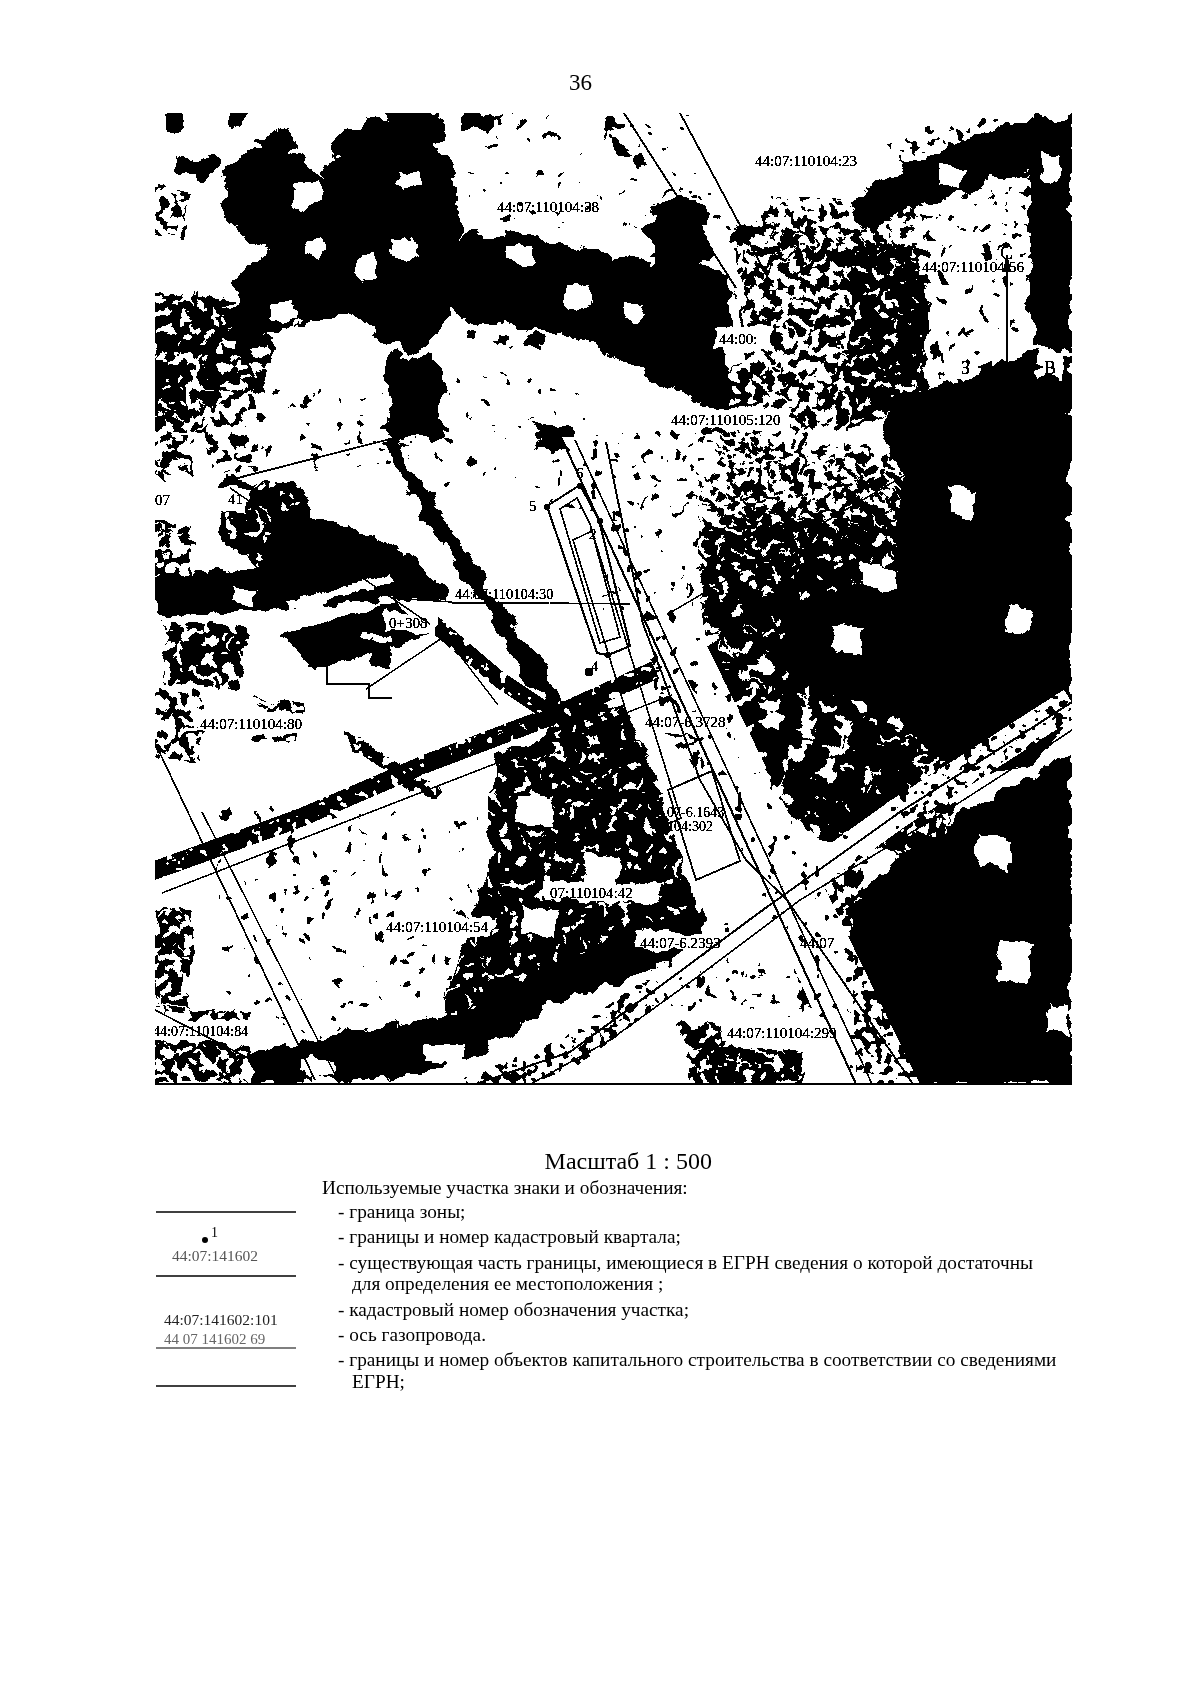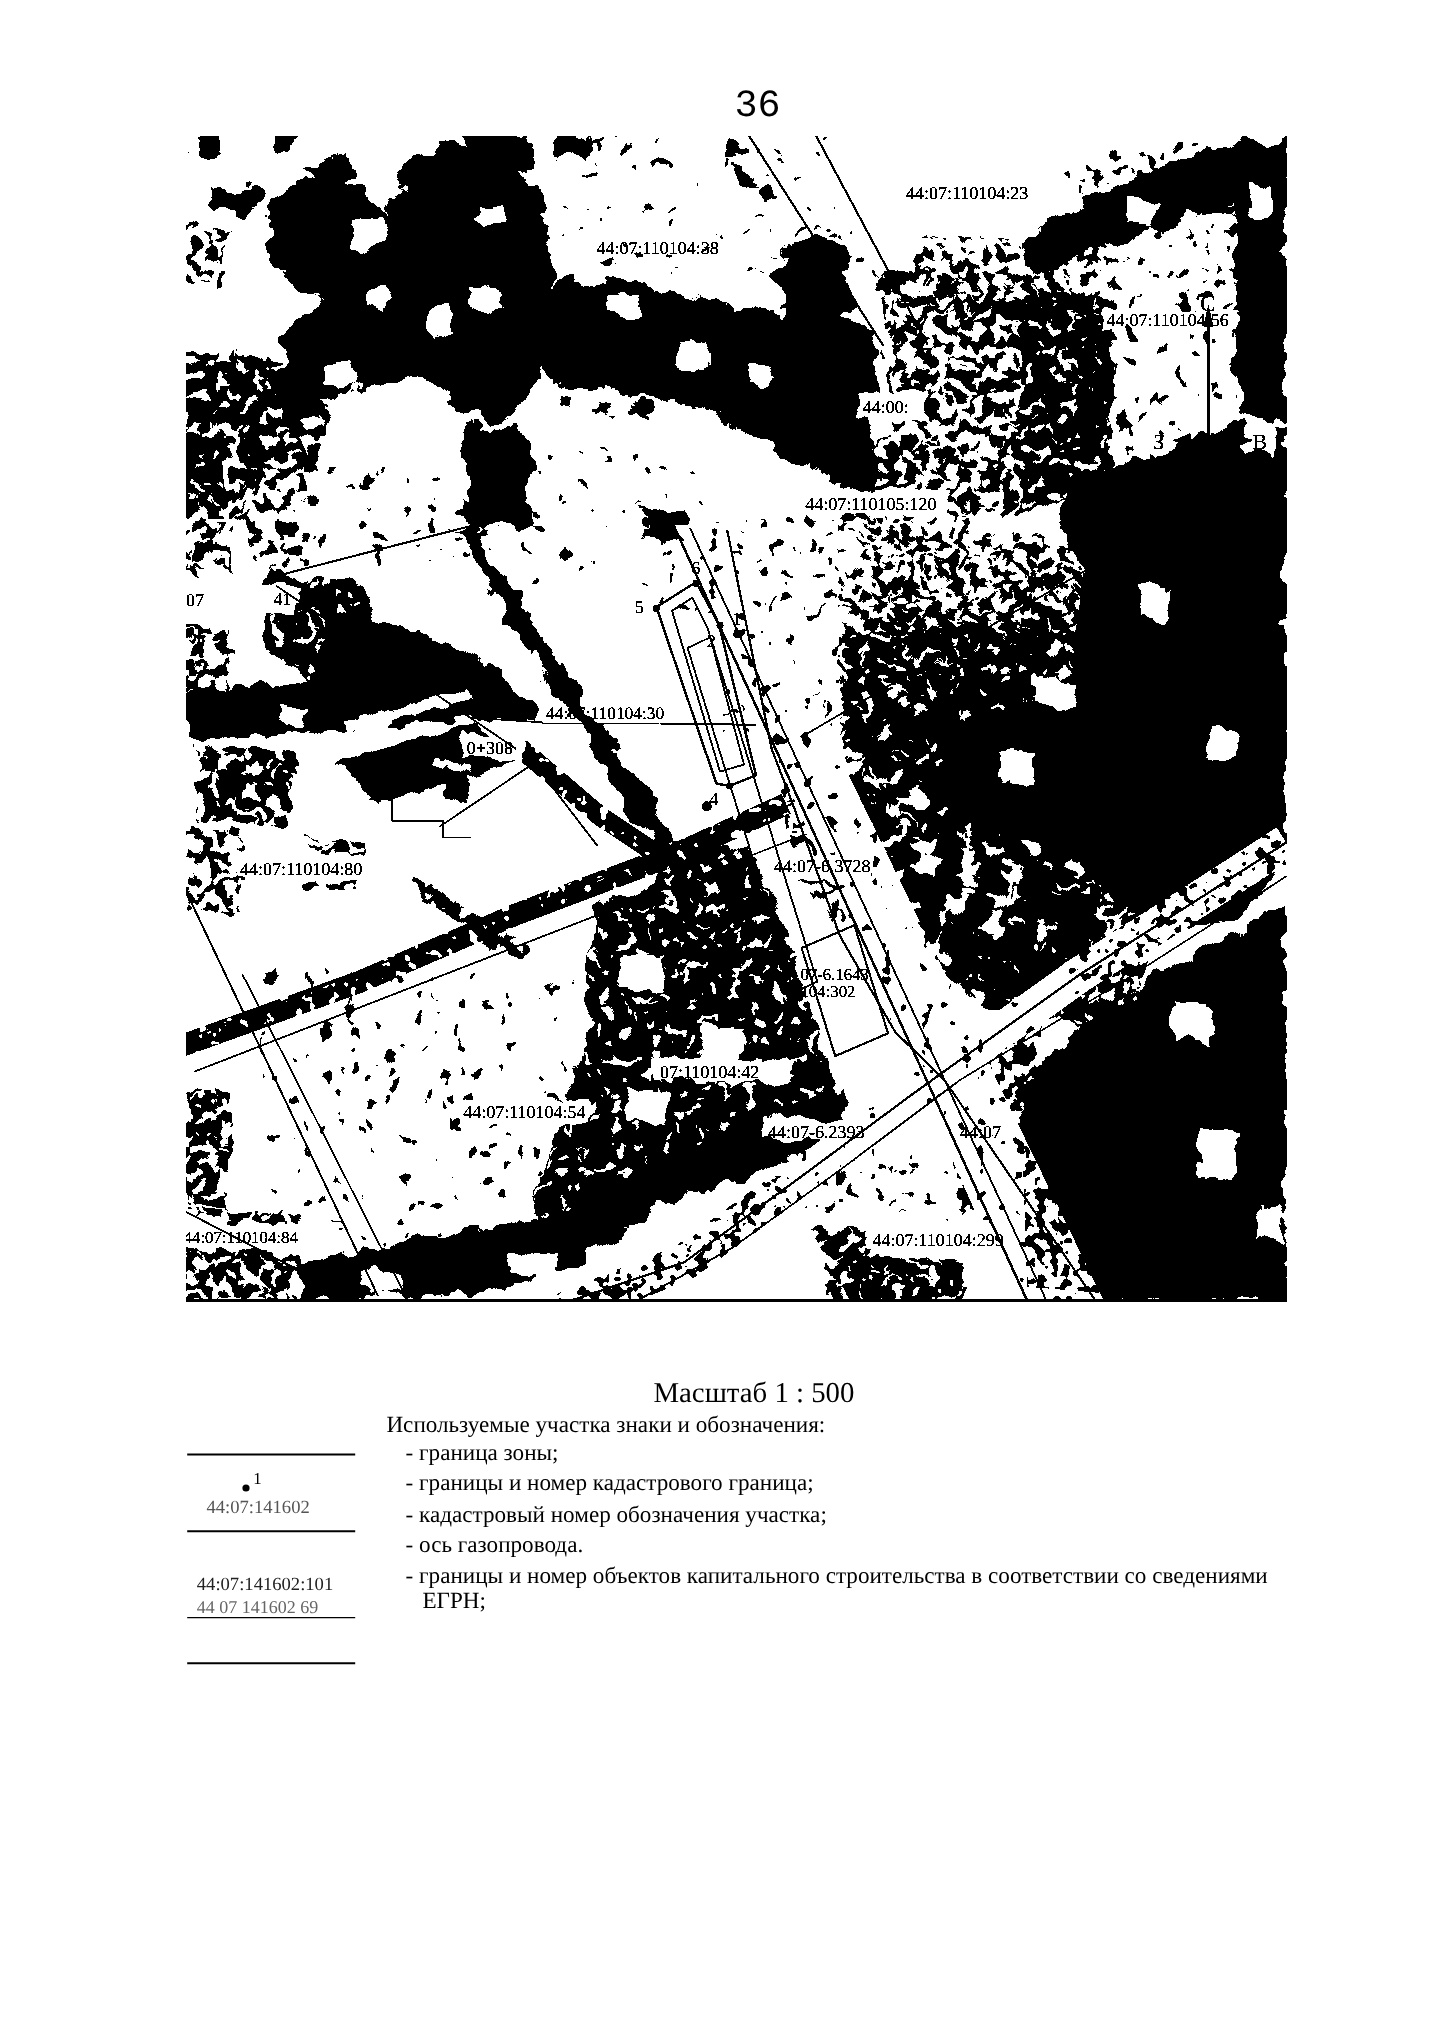--- a/index.html
+++ b/index.html
@@ -1,21 +1,21 @@
 <!DOCTYPE html>
 <html lang="ru"><head><meta charset="utf-8">
 <style>
 html,body{margin:0;padding:0;background:#fff;}
 body{width:1200px;height:1697px;position:relative;font-family:"Liberation Serif",serif;color:#000;}
 .abs{position:absolute;}
 p{margin:4px;}
 </style></head>
 <body>
 
-<div class="abs" style="left:612px;top:70px;font-size:32px;font-family:Liberation Mono, monospace;">36</div>
+<div class="abs" style="left:569px;top:70px;font-size:23px;">36</div>
 
 <svg class="abs" style="left:0;top:0" width="1200" height="1697" viewBox="0 0 1200 1697">
 <defs>
 <clipPath id="mapclip">
         <rect x="155" y="113" width="917" height="972"></rect>
       </clipPath>
 <filter id="rough1" x="-30%" y="-30%" width="160%" height="160%">
  <feTurbulence type="fractalNoise" baseFrequency="0.045" numOctaves="4" seed="3" result="n"></feTurbulence>
  <feDisplacementMap in="SourceGraphic" in2="n" scale="24" xChannelSelector="R" yChannelSelector="G"></feDisplacementMap>
 </filter>
@@ -368,16 +368,17 @@
 <path d="M156,1348 L296,1348" stroke="#000" stroke-width="1.2" fill="none"></path>
 <path d="M156,1386 L296,1386" stroke="#000" stroke-width="1.7" fill="none"></path>
 </svg>
 
 <div class="abs" style="left:512px;top:1148px;width:200px;text-align:right;font-size:24px;">Масштаб 1 : 500</div>
 
 <div class="abs" style="left:322px;top:1177px;font-size:19.3px;">Используемые участка знаки и обозначения:</div>
 
 <div class="abs" style="left:334px;top:1197px;width:760px;font-size:19.3px;line-height:21.4px;">
 <p style="padding-left:14px;text-indent:-14px;">- граница зоны;</p>
-<p style="padding-left:14px;text-indent:-14px;">- границы и номер кадастрового граница;</p>
+<p style="padding-left:14px;text-indent:-14px;">- границы и номер кадастровый квартала;</p>
+<p style="padding-left:14px;text-indent:-14px;">- существующая часть границы, имеющиеся в ЕГРН сведения о которой достаточны<br>для определения ее местоположения ;</p>
 <p style="padding-left:14px;text-indent:-14px;">- кадастровый номер обозначения участка;</p>
 <p style="padding-left:14px;text-indent:-14px;">- ось газопровода.</p>
 <p style="padding-left:14px;text-indent:-14px;">- границы и номер объектов капитального строительства в соответствии со сведениями<br>ЕГРН;</p>
 </div>
 </body></html>

